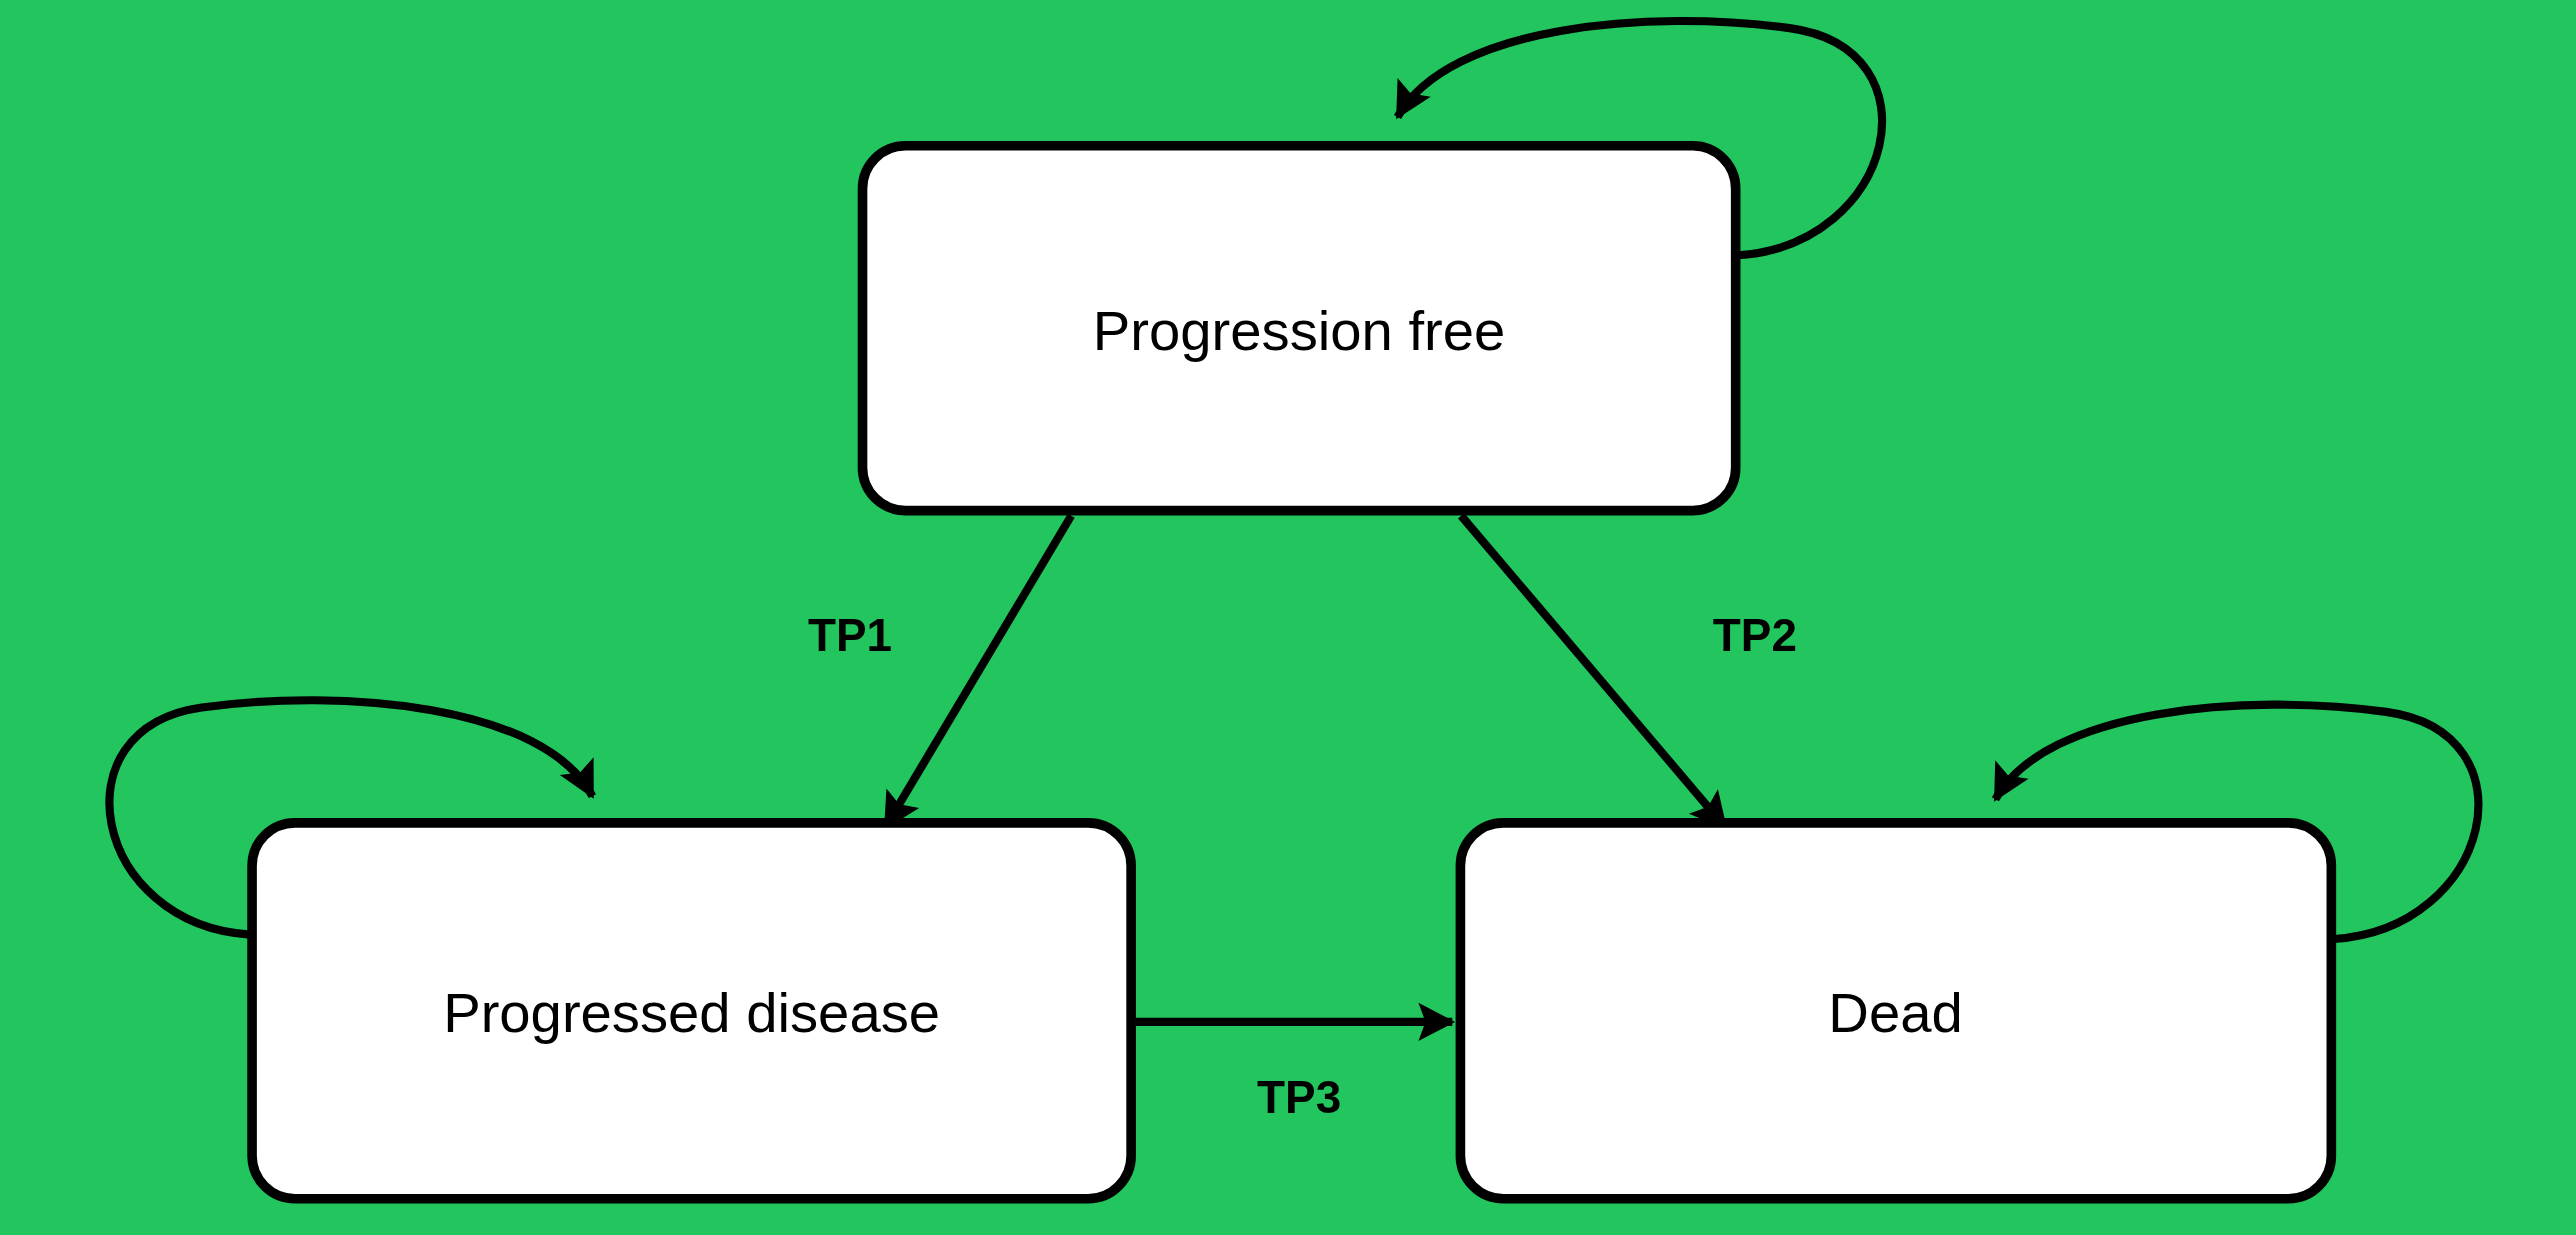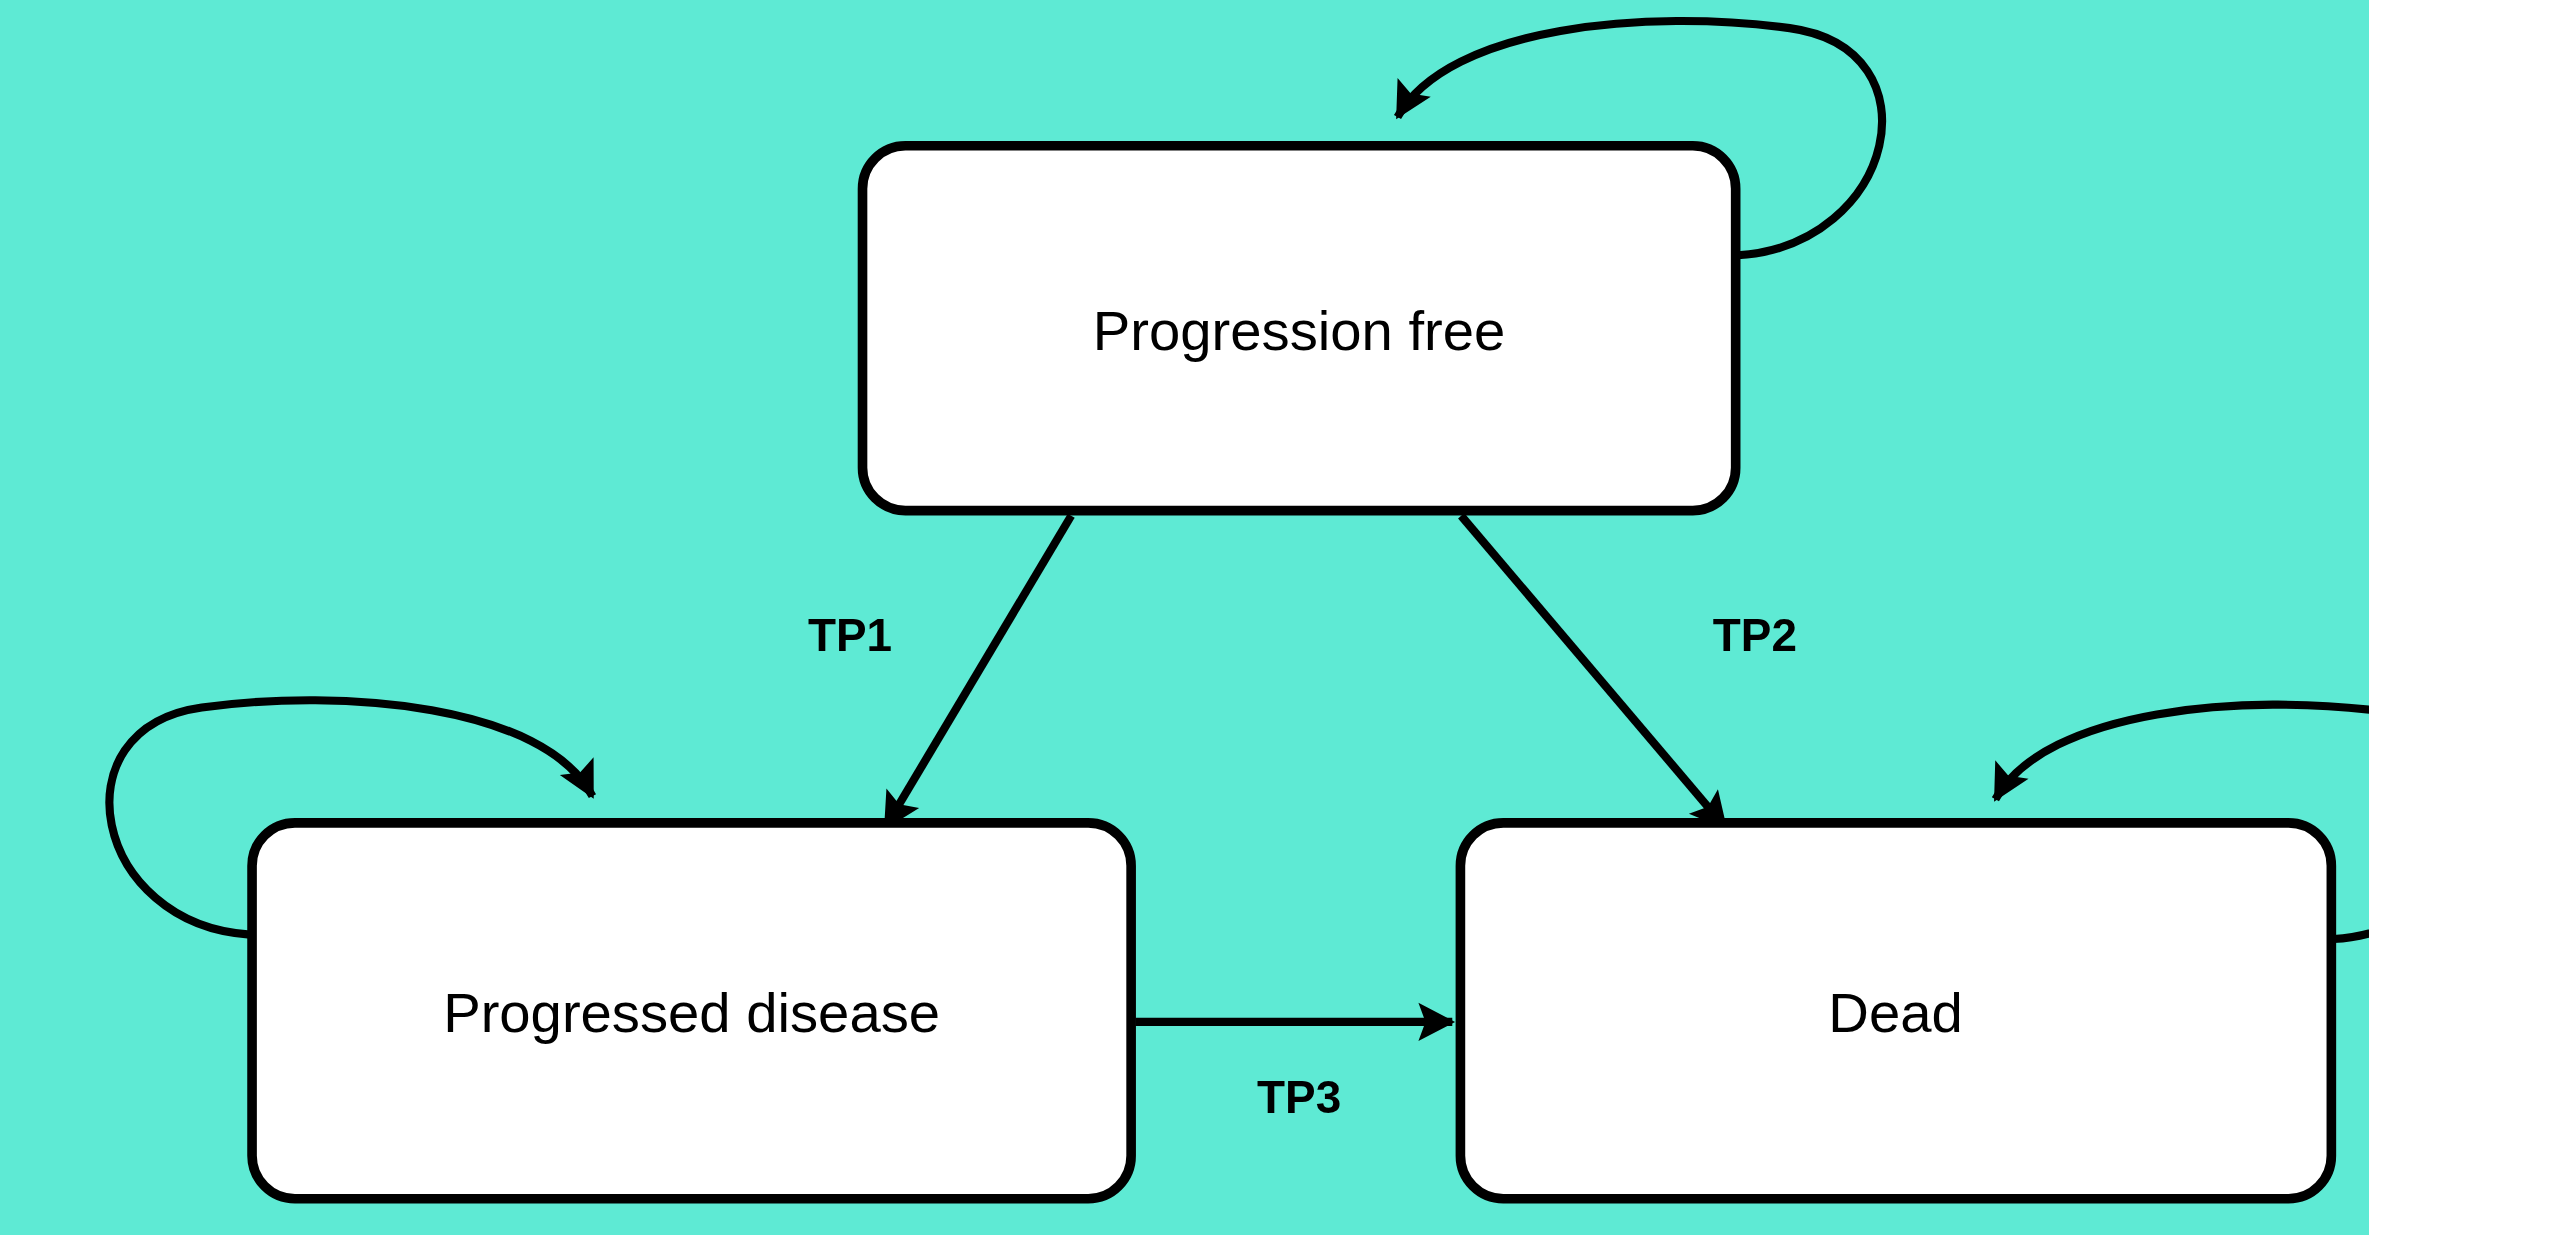--- a/index.html
+++ b/index.html
@@ -6,23 +6,23 @@
   html, body {
     margin: 0;
     padding: 0;
     background: #ffffff;
   }
   body {
     font-family: "Liberation Sans", sans-serif;
   }
   #diagram-canvas {
     position: relative;
-    width: 2369px;
+    width: 2576px;
     height: 1235px;
-    background: #5eead4;
+    background: #22c55e;
     overflow: hidden;
   }
   #diagram-svg {
     position: absolute;
     top: 0;
     left: 0;
     width: 2576px;
     height: 1235px;
     display: block;
   }

